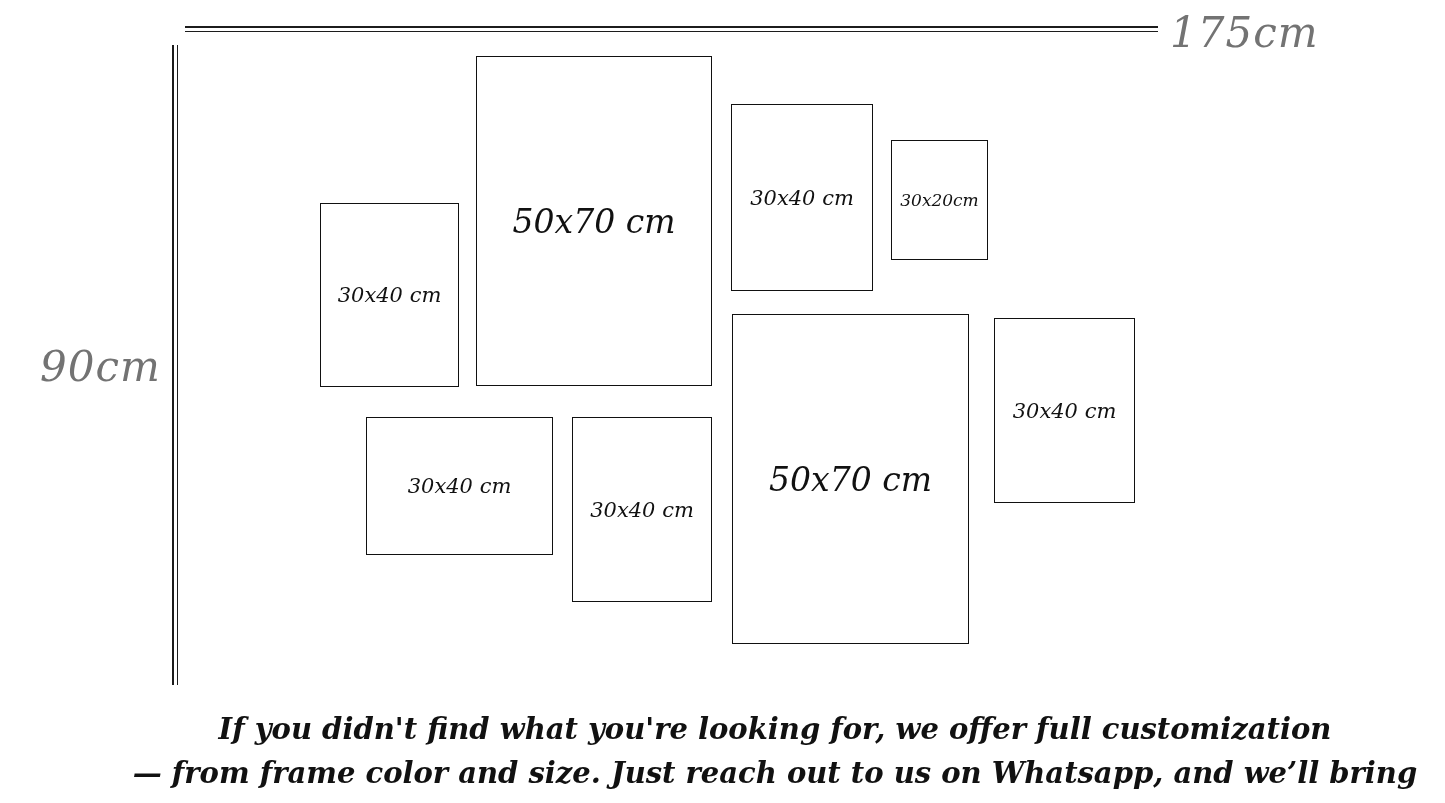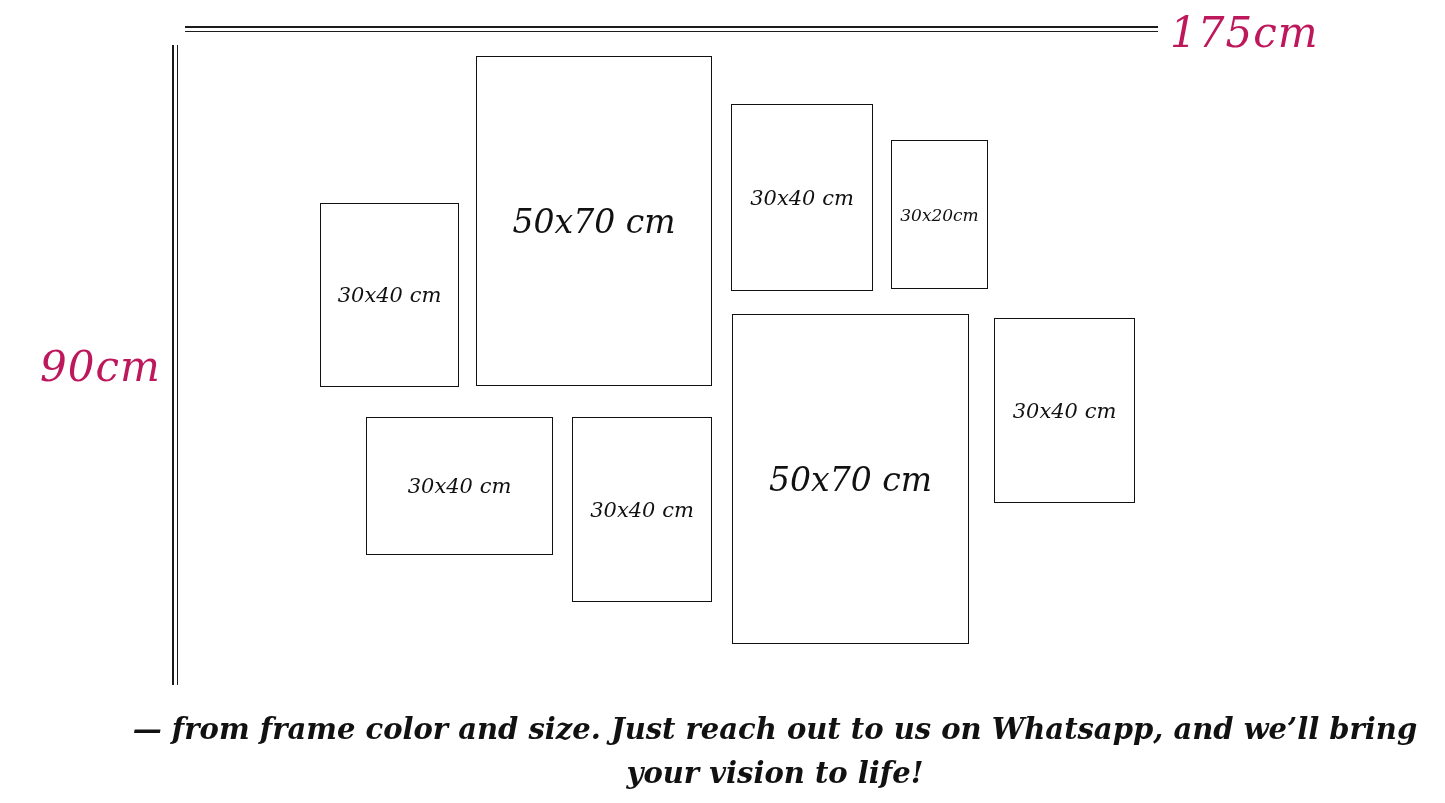--- a/index.html
+++ b/index.html
@@ -34,21 +34,21 @@
     height: 640px;
     border-left: 2px solid #1c1c1c;
     border-right: 1px solid #1c1c1c;
   }
 
   .dim-label {
     position: absolute;
     font-style: italic;
     font-size: 42px;
     letter-spacing: 1px;
-    color: #be185d;
+    color: #737373;
     white-space: nowrap;
   }
 
   
   .frame {
     position: absolute;
     border: 1.5px solid #111111;
     background: #ffffff;
     display: flex;
     align-items: center;
@@ -92,35 +92,36 @@
 </div>
 
 <div class="frame" style="left:476px; top:56px; width:236px; height:330px;">
   <span class="label" style="font-size:33px;">50x70 cm</span>
 </div>
 
 <div class="frame" style="left:731px; top:104px; width:142px; height:187px;">
   <span class="label" style="font-size:21px;">30x40 cm</span>
 </div>
 
-<div class="frame" style="left:891px; top:140px; width:97px; height:149px;">
+<div class="frame" style="left:891px; top:140px; width:97px; height:120px;">
   <span class="label" style="font-size:17px;">30x20cm</span>
 </div>
 
 <div class="frame" style="left:366px; top:417px; width:187px; height:138px;">
   <span class="label" style="font-size:21px;">30x40 cm</span>
 </div>
 
 <div class="frame" style="left:572px; top:417px; width:140px; height:185px;">
   <span class="label" style="font-size:21px;">30x40 cm</span>
 </div>
 
 <div class="frame" style="left:732px; top:314px; width:237px; height:330px;">
   <span class="label" style="font-size:33px;">50x70 cm</span>
 </div>
 
 <div class="frame" style="left:994px; top:318px; width:141px; height:185px;">
   <span class="label" style="font-size:21px;">30x40 cm</span>
 </div>
 
 <div class="footer">
+  <span class="line">If you didn't find what you're looking for, we offer full customization</span>
   <span class="line">— from frame color and size. Just reach out to us on Whatsapp, and we’ll bring your vision to life!</span>
 </div>
 
 </body></html>

